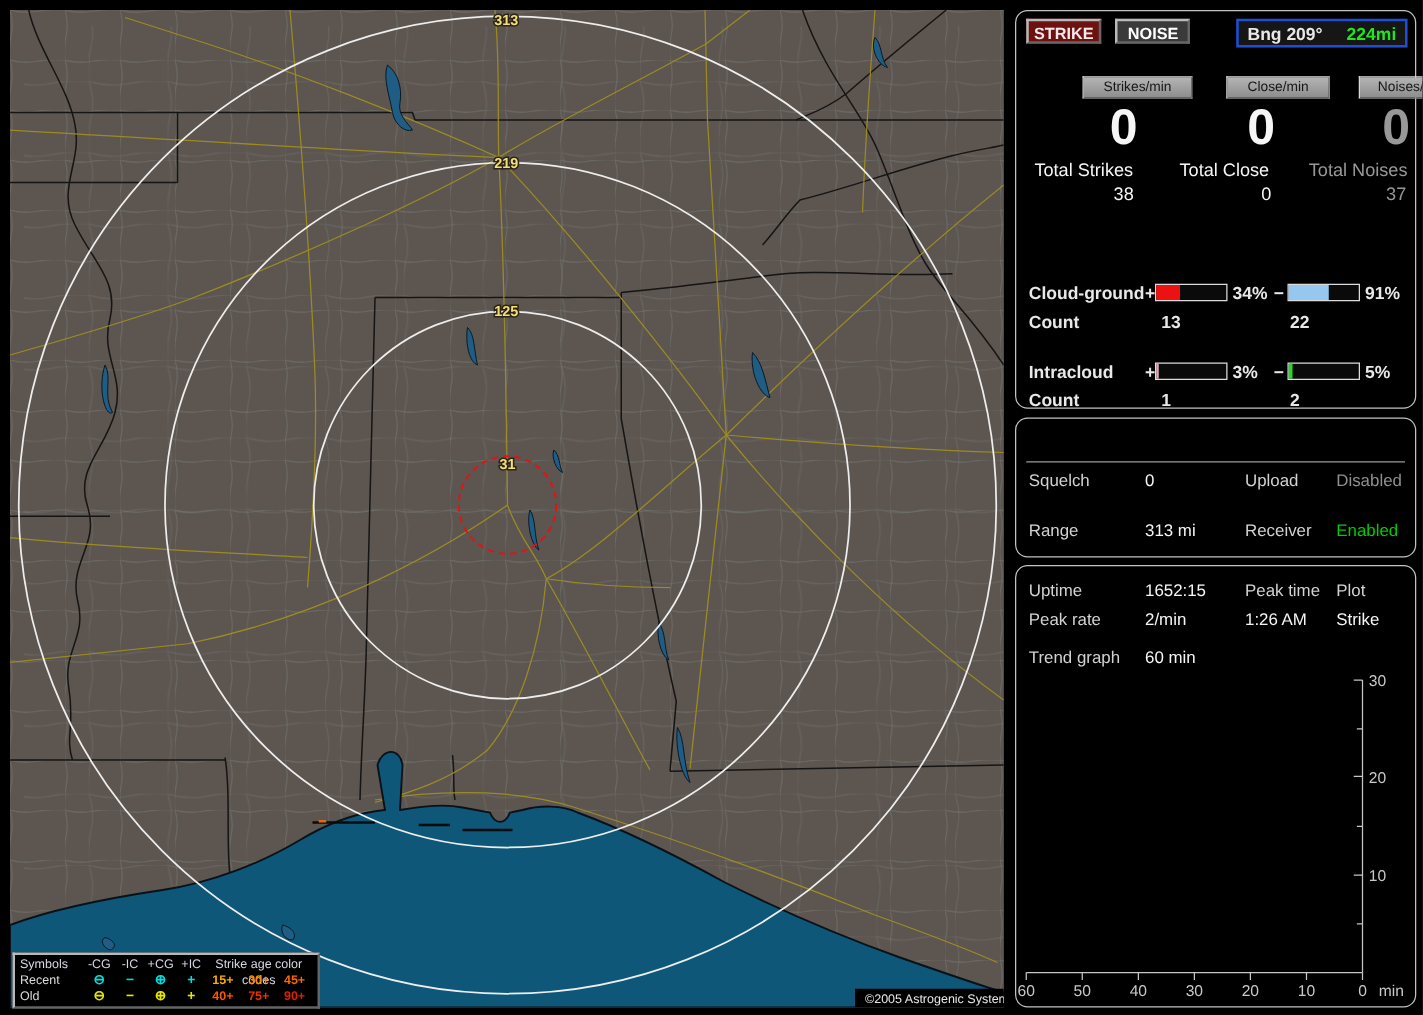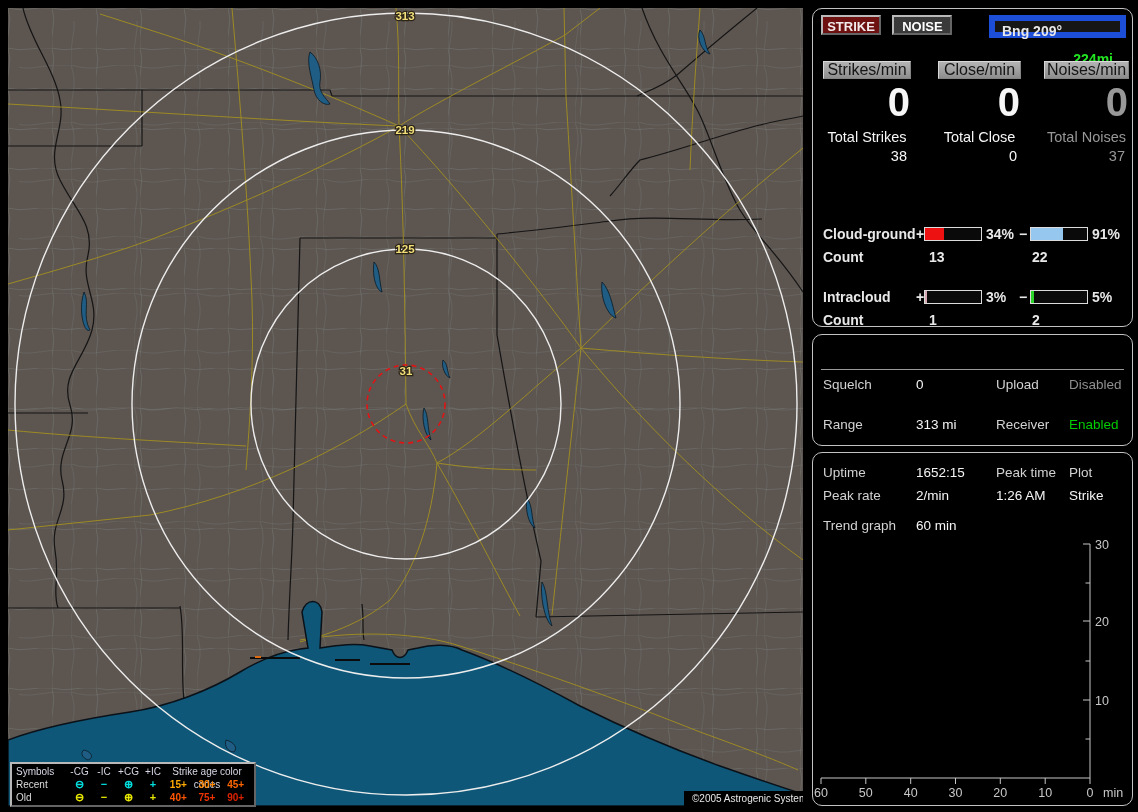--- a/index.html
+++ b/index.html
@@ -24,29 +24,29 @@
   #panel-status{top:334px;height:112px;}
   #panel-session{top:452px;height:354px;}
   
   .btnrow{position:absolute;left:8px;right:6px;top:6px;height:24px;}
   .tbtn{display:inline-block;width:60px;height:20px;line-height:20px;text-align:center;
         font-weight:bold;font-size:13px;border:2px outset #b9b9b9;box-sizing:border-box;
         vertical-align:top;cursor:default;}
   .tbtn.strike{background:#6e1111;color:#f2eaea;margin-right:7px;}
   .tbtn.noise{background:#3a3a3a;color:#ffffff;}
   .bngbox{position:absolute;right:0;top:0;width:137px;height:23px;line-height:21px;
-          border:6px solid #1d4ed8;background:#161616;font-weight:bold;font-size:14px;
+          border:2px solid #1d4ed8;background:#161616;font-weight:bold;font-size:14px;
           padding:0 7px;box-sizing:border-box;}
-  .bngbox .rng{float:right;color:#22e522;margin-top:28px;}
+  .bngbox .rng{float:right;color:#22e522;}
   
   .ratecols{position:absolute;left:10px;right:5px;top:52px;height:130px;}
   .ratecol{position:absolute;top:0;}
   .ratecol .lblbtn{display:block;width:100%;height:18px;line-height:16px;text-align:center;
-        font-size:16px;color:#161616;background:linear-gradient(#b4b4b4,#8d8d8d);
-        border:1px outset #d8d8d8;box-sizing:border-box;cursor:default;}
+        font-size:11px;color:#161616;background:linear-gradient(#b4b4b4,#8d8d8d);
+        border:1px outset #d8d8d8;box-sizing:border-box;cursor:default;margin-left:43px;}
   .ratecol .bigval{display:block;text-align:right;font-size:40px;font-weight:bold;
         line-height:40px;margin-top:3px;letter-spacing:1px;}
   .ratecol .totlbl{display:block;text-align:center;font-size:14.5px;margin-top:7px;}
   .ratecol .totval{display:block;text-align:right;font-size:14.5px;margin-top:3px;padding-right:4px;}
   
   .dist{position:absolute;left:10px;right:9px;top:195px;}
   .dist .title{font-size:13.5px;color:#bdbdbd;border-bottom:1px solid #8a8a8a;padding-bottom:4px;}
   .drow{position:relative;height:22px;margin-top:20px;font-weight:bold;font-size:14px;}
   .drow .lab{position:absolute;left:0;top:2px;}
   .drow .sgn{position:absolute;top:2px;font-weight:bold;}

